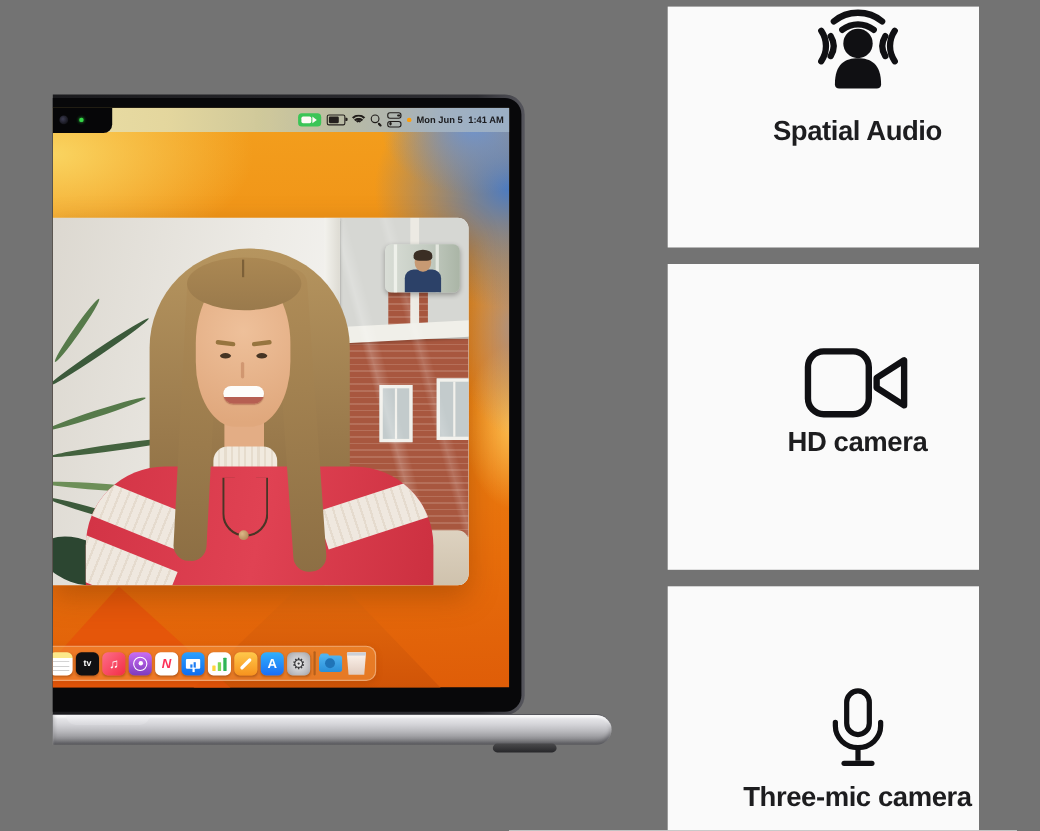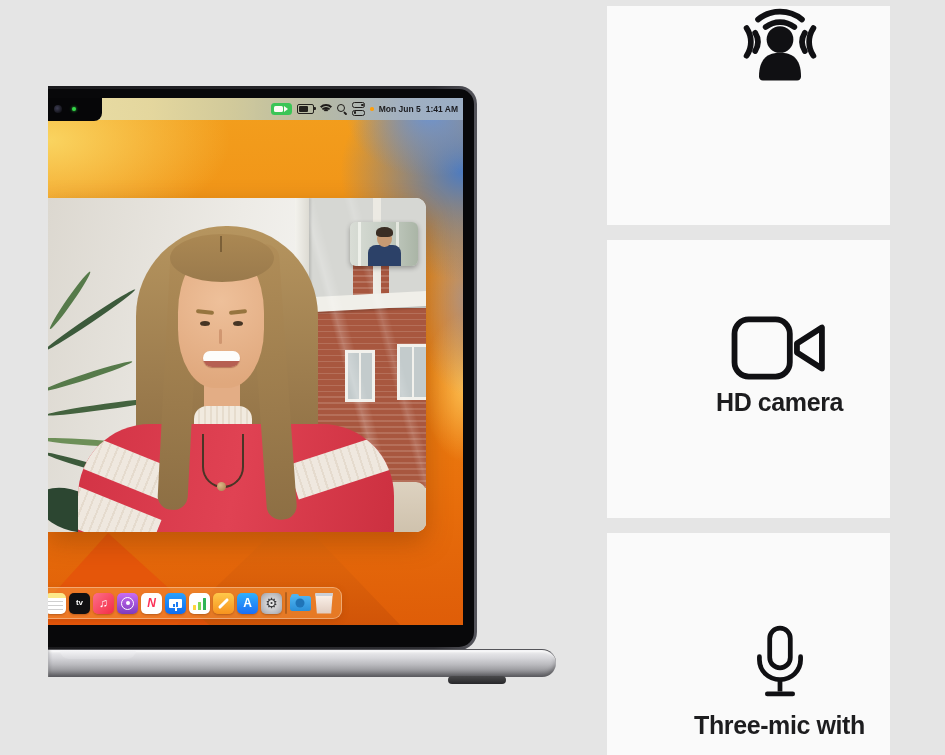--- a/index.html
+++ b/index.html
@@ -1,16 +1,16 @@
 <!DOCTYPE html>
 <html><head>
 <meta charset="utf-8">
 <style>
   html,body{margin:0;padding:0;background:#ffffff;}
-  .page{position:relative;width:945px;height:755px;background:#e5e5e5;overflow:hidden;
+  .page{position:relative;width:945px;height:755px;background:#737373;overflow:hidden;
         font-family:"Liberation Sans",sans-serif;}
 
   
   .laptop{position:absolute;left:48px;top:86px;width:508px;height:600px;}
   .screen{position:absolute;left:0;top:0;width:429px;height:564px;
           background:linear-gradient(90deg,#1a1a1d,#2e2e33 90%,#55555c);
           border-radius:0 18px 18px 0;}
   .bezel{position:absolute;left:0;top:3px;right:3px;bottom:3px;background:#08080a;
          border-radius:0 15px 15px 0;}
   .display{position:absolute;left:0;top:12px;width:415px;height:527px;overflow:hidden;}
@@ -362,20 +362,21 @@
       <svg width="94" height="84" viewBox="0 0 96 88">
         <circle cx="48" cy="33" r="14" fill="#101013"></circle>
         <path d="M26 72 C26 52 36 47 48 47 C60 47 70 52 70 72 C70 74.2 68.2 76 66 76 L30 76 C27.8 76 26 74.2 26 72 Z" fill="#101013"></path>
         <path d="M25 12 C38 1 58 1 71 12" stroke="#101013" stroke-width="6" stroke-linecap="round" fill="none"></path>
         <path d="M33 20 C42 13 54 13 63 20" stroke="#101013" stroke-width="6" stroke-linecap="round" fill="none"></path>
         <path d="M13 21 C19 30 19 41 13 50" stroke="#101013" stroke-width="6" stroke-linecap="round" fill="none"></path>
         <path d="M22 26 C26 32.5 26 38.5 22 45" stroke="#101013" stroke-width="6" stroke-linecap="round" fill="none"></path>
         <path d="M83 21 C77 30 77 41 83 50" stroke="#101013" stroke-width="6" stroke-linecap="round" fill="none"></path>
         <path d="M74 26 C70 32.5 70 38.5 74 45" stroke="#101013" stroke-width="6" stroke-linecap="round" fill="none"></path>
       </svg>
+      <div class="feat-text">Spatial Audio</div>
     </div>
   </div>
 
   <div class="card c2">
     <div class="card-content">
       <svg width="100" height="66" viewBox="0 0 112 74">
         <rect x="5" y="5" width="62" height="64" rx="16" fill="none" stroke="#101013" stroke-width="6.5"></rect>
         <path d="M75 32 L103 14 L103 60 L75 42 Z" fill="none" stroke="#101013" stroke-width="6.5" stroke-linejoin="round"></path>
       </svg>
       <div class="feat-text">HD camera</div>
@@ -383,17 +384,17 @@
   </div>
 
   <div class="card c3">
     <div class="card-content">
       <svg width="58" height="76" viewBox="0 0 72 96">
         <rect x="23" y="4" width="26" height="50" rx="13" fill="none" stroke="#101013" stroke-width="6"></rect>
         <path d="M10 40 L10 44 C10 58 21.6 69 36 69 C50.4 69 62 58 62 44 L62 40" fill="none" stroke="#101013" stroke-width="6" stroke-linecap="round"></path>
         <line x1="36" y1="69" x2="36" y2="84" stroke="#101013" stroke-width="6"></line>
         <line x1="20" y1="87" x2="52" y2="87" stroke="#101013" stroke-width="6" stroke-linecap="round"></line>
       </svg>
-      <div class="feat-text">Three-mic with</div>
+      <div class="feat-text">Three-mic camera</div>
     </div>
   </div>
 
 </div>
 
 </body></html>

